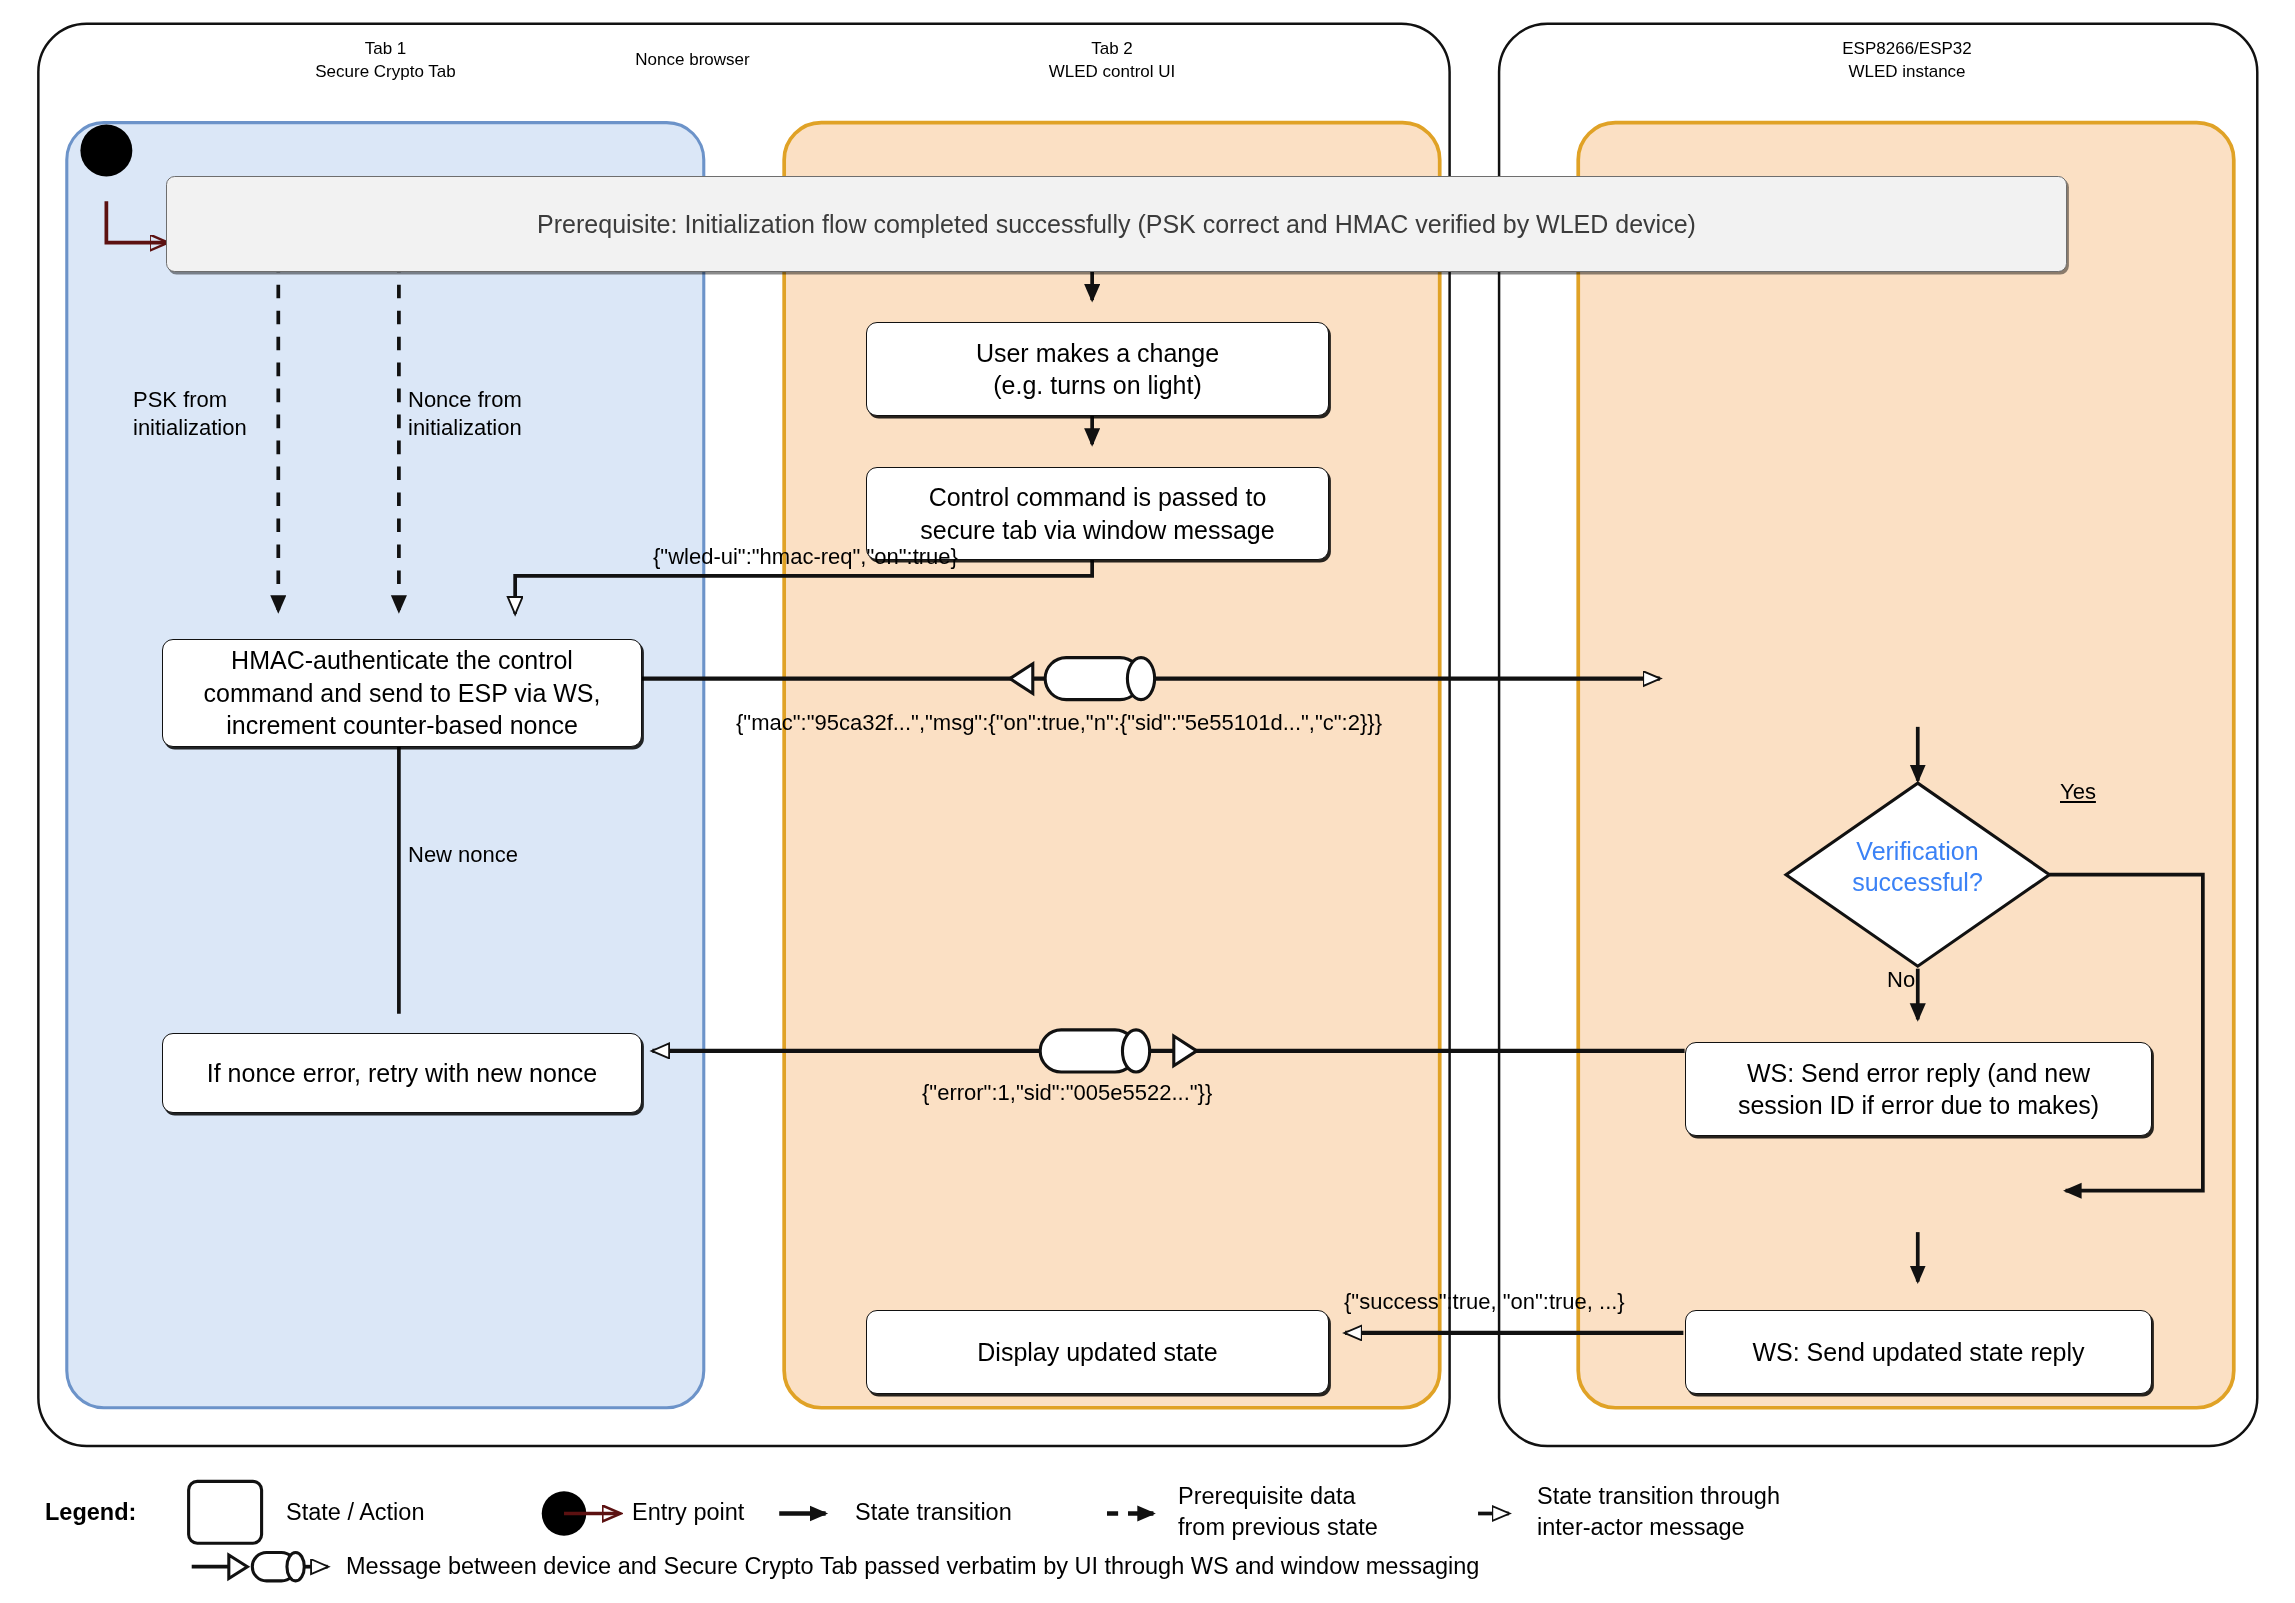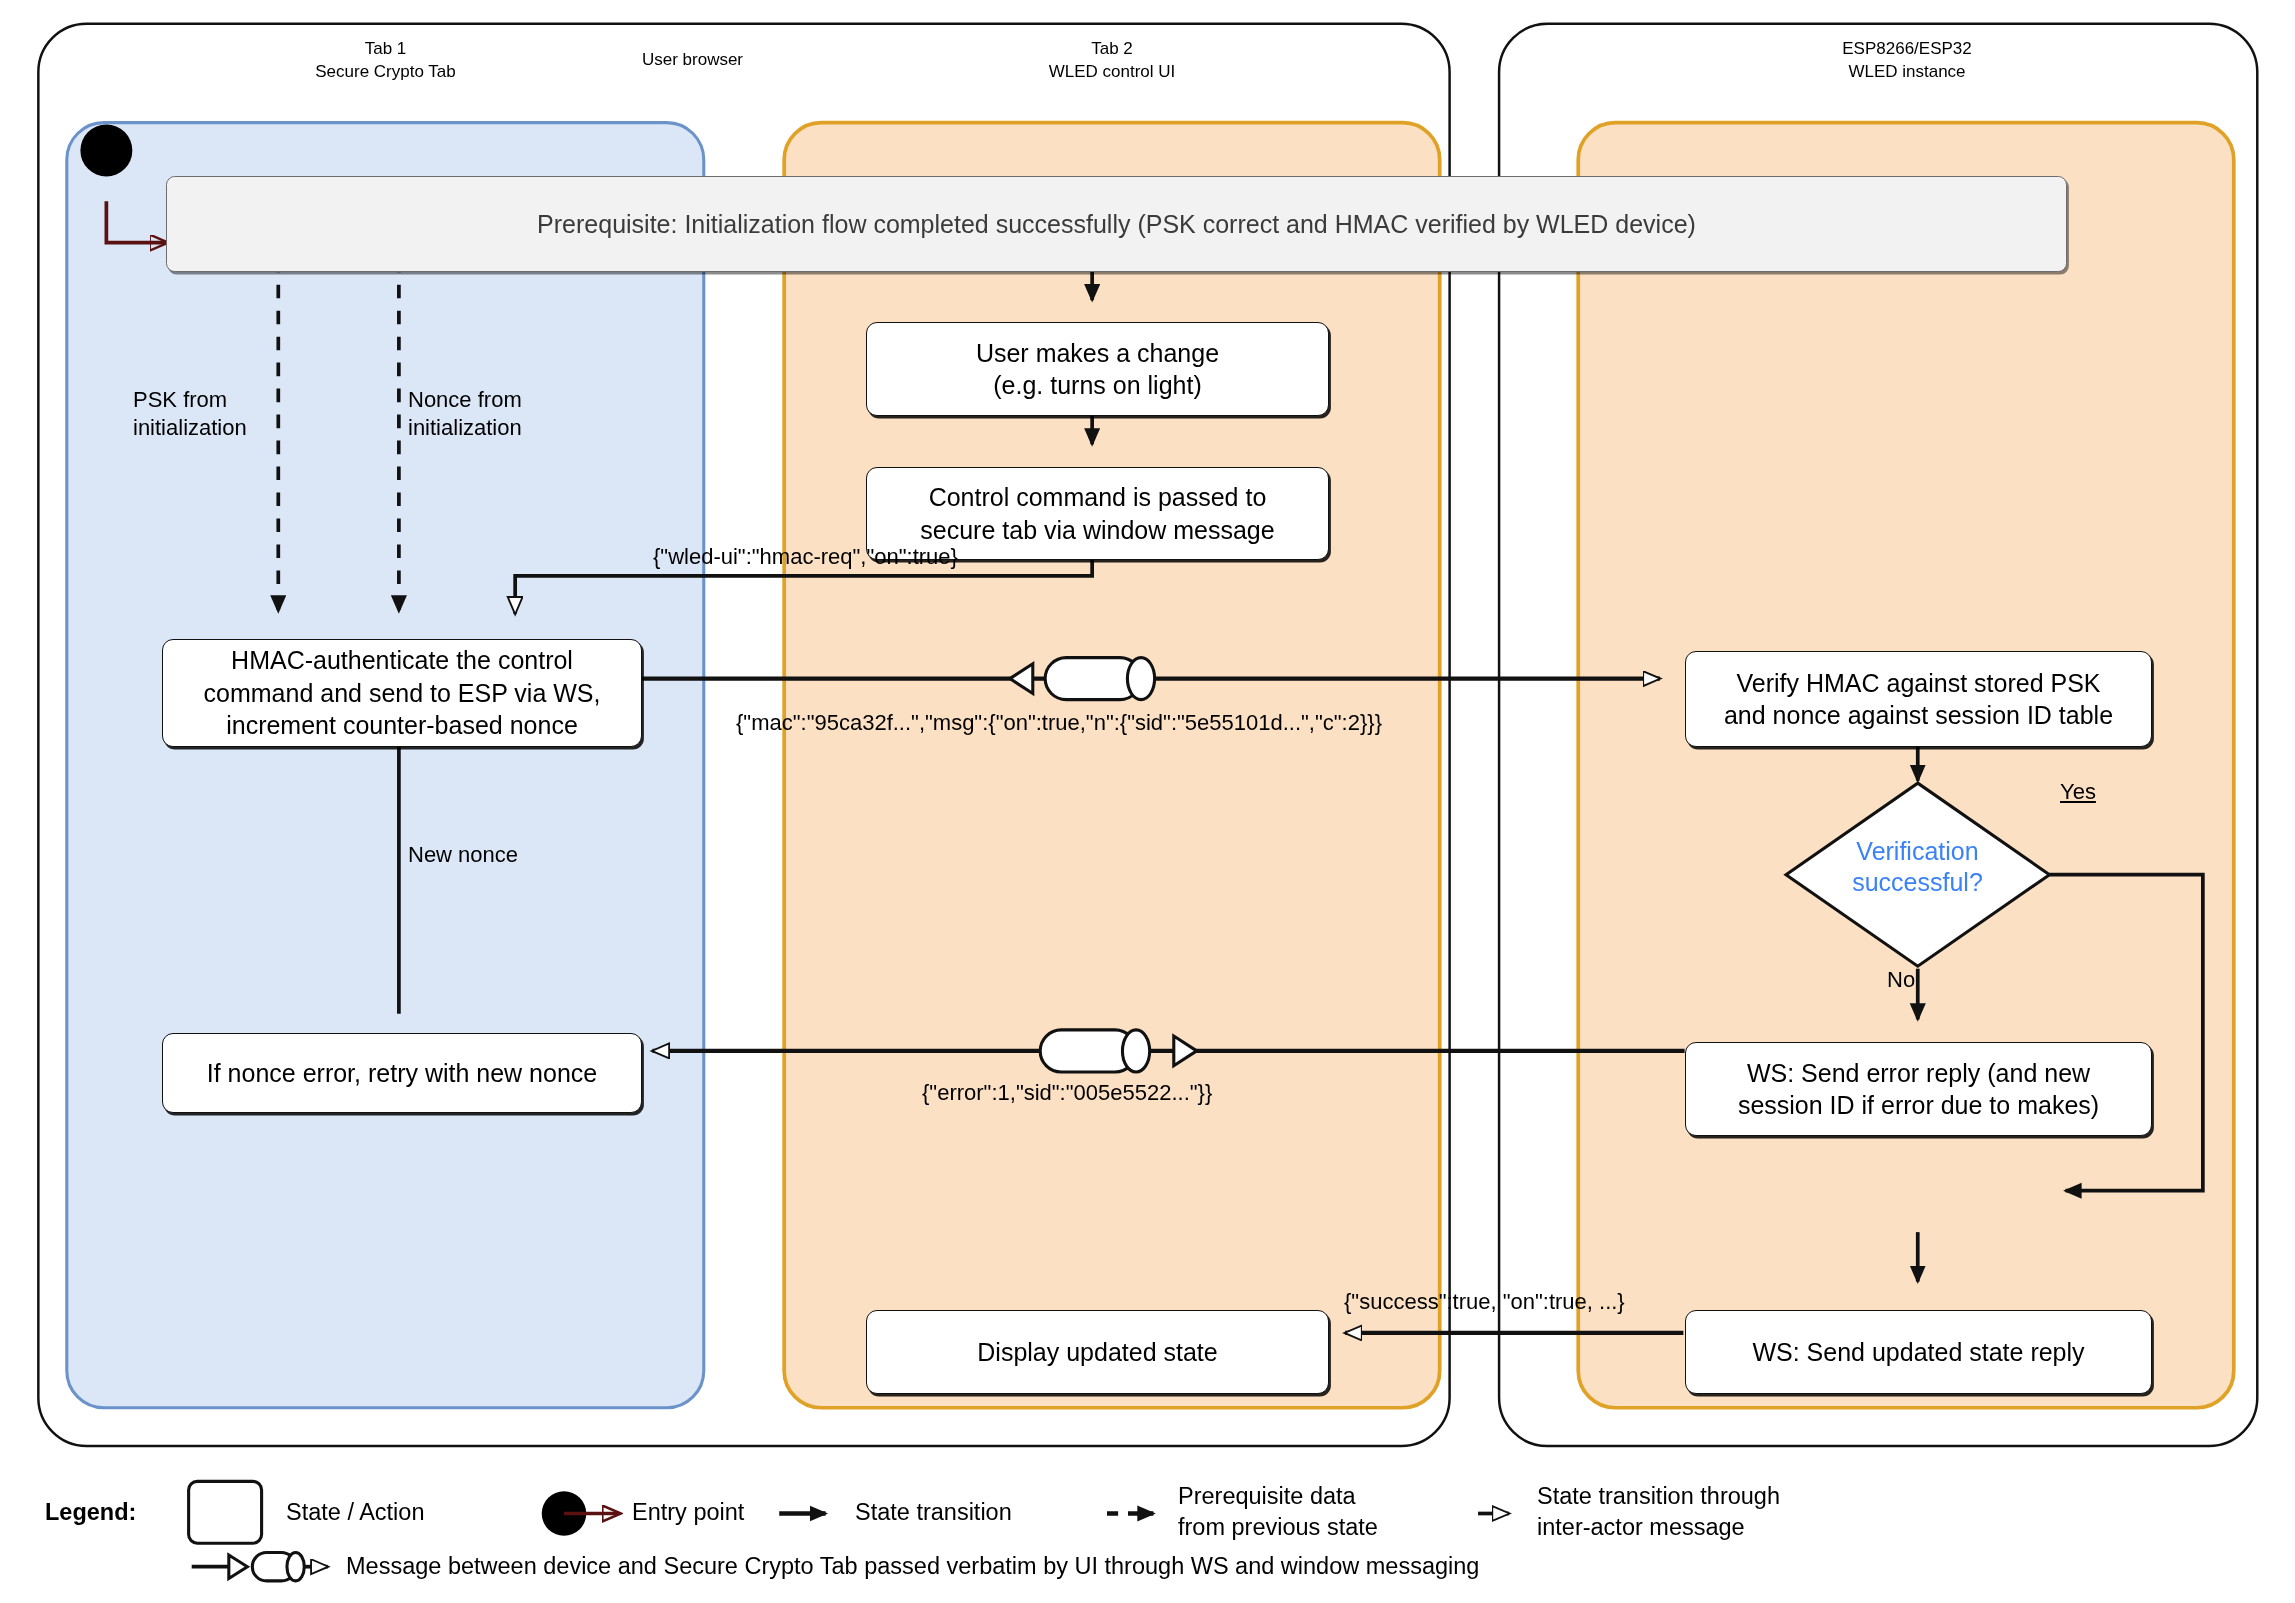--- a/index.html
+++ b/index.html
@@ -110,21 +110,21 @@
       <ellipse cx="478" cy="2533" rx="14" ry="23" fill="#fff" stroke="#111" stroke-width="5"></ellipse>
       <path d="M492,2533 L530,2533" fill="none" stroke="#111" stroke-width="6" marker-end="url(#arrowOpen)"></path>
     </g>
   </svg>
 
   <div class="lane-title" style="left:67px;top:38px;width:637px;">
     <div>Tab 1</div>
     <div>Secure Crypto Tab</div>
   </div>
   <div class="lane-title" style="left:606px;top:49px;width:173px;">
-    <div>User browser</div>
+    <div>Nonce browser</div>
   </div>
   <div class="lane-title" style="left:784px;top:38px;width:656px;">
     <div>Tab 2</div>
     <div>WLED control UI</div>
   </div>
   <div class="lane-title" style="left:1579px;top:38px;width:656px;">
     <div>ESP8266/ESP32</div>
     <div>WLED instance</div>
   </div>
 
@@ -149,24 +149,20 @@
   </div>
 
   <div class="nodebox" style="left:162px;top:1013px;width:480px;height:80px;">
     <span>If nonce error, retry with new nonce</span>
   </div>
 
   <div class="nodebox" style="left:866px;top:1290px;width:463px;height:84px;">
     <span>Display updated state</span>
   </div>
 
-  <div class="nodebox" style="left:1685px;top:631px;width:467px;height:96px;flex-direction:column;">
-    <span>Verify HMAC against stored PSK</span>
-    <span>and nonce against session ID table</span>
-  </div>
 
   <div class="diamond-label" style="left:1794px;top:836px;width:247px;">
     <div>Verification</div>
     <div>successful?</div>
   </div>
 
   <div class="nodebox" style="left:1685px;top:1022px;width:467px;height:94px;flex-direction:column;">
     <span>WS: Send error reply (and new</span>
     <span>session ID if error due to makes)</span>
   </div>

